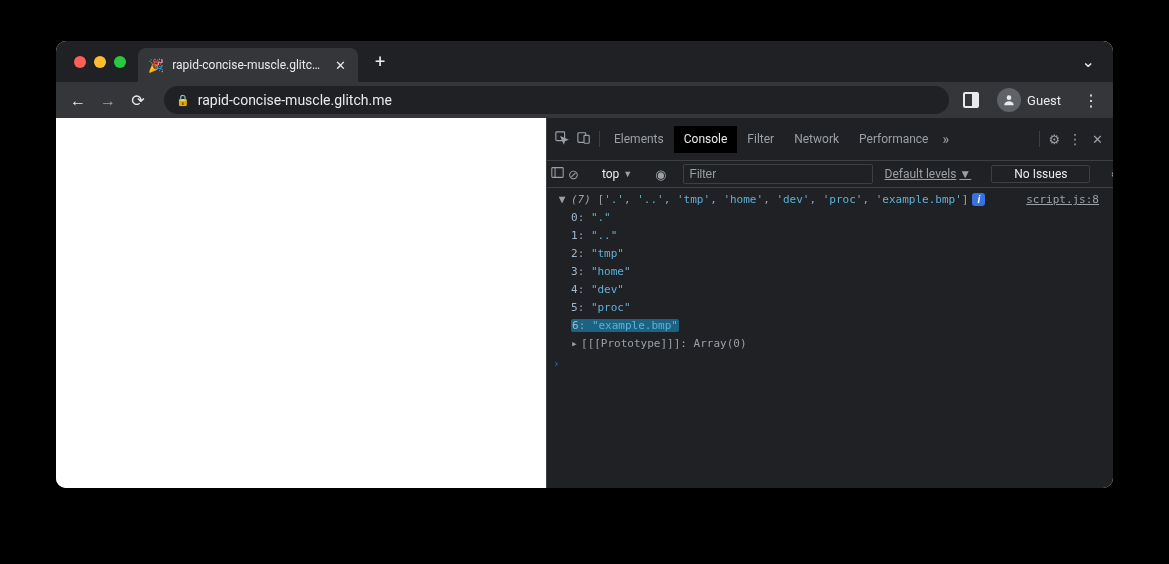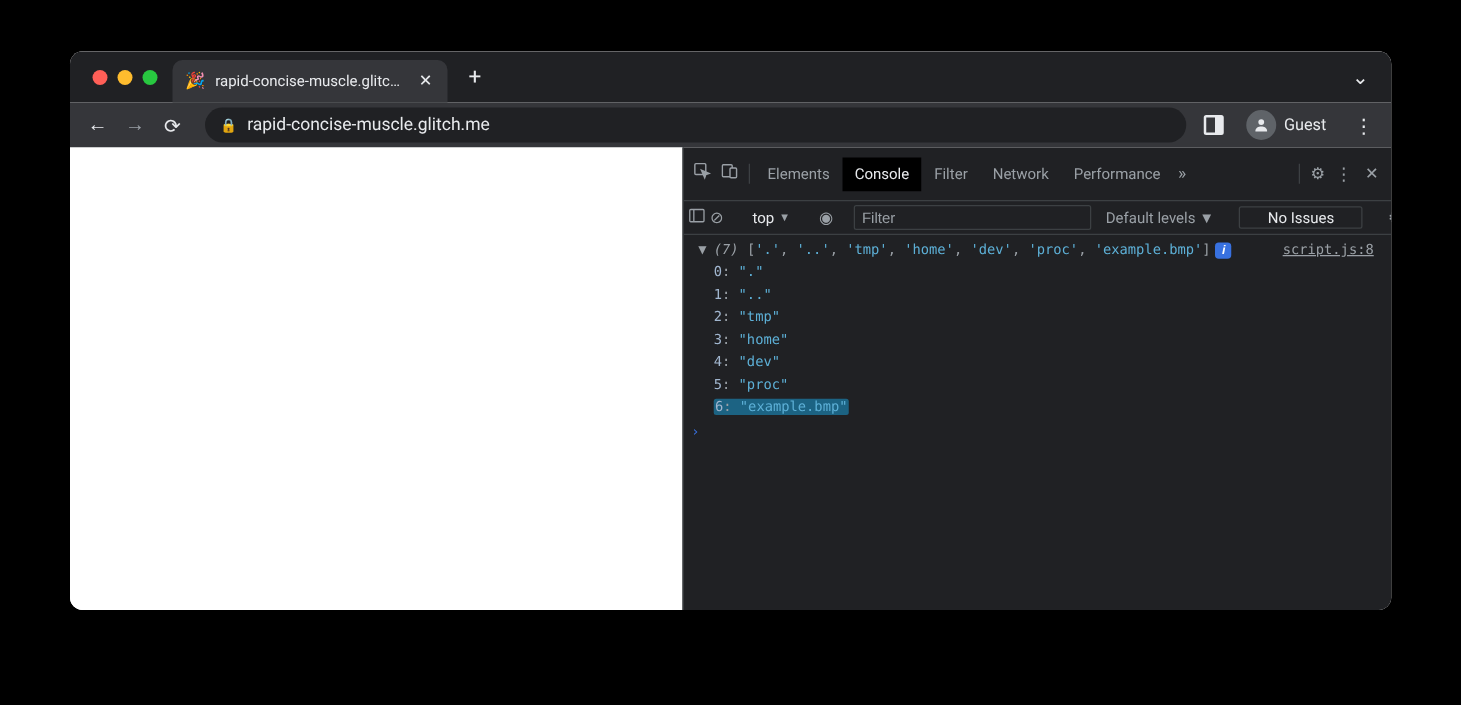--- a/index.html
+++ b/index.html
@@ -171,21 +171,21 @@
     height:20px;
     background:#202124;
     border:1px solid #3c4043;
     border-radius:2px;
     padding:0 6px;
     color:#9aa0a6;
     font-size:12px;
     outline:none;
   }
   .filter::placeholder{color:#9aa0a6;}
-  .levels{color:#9aa0a6;display:flex;align-items:center;gap:3px;cursor:pointer;padding:0 4px;white-space:nowrap;}
+  .levels{color:#9aa0a6;display:flex;align-items:center;gap:3px;cursor:pointer;padding:0 4px;white-space:nowrap;text-decoration:underline;}
   .issues{border:1px solid #3c4043;padding:1px 22px;border-radius:2px;color:#e8eaed;cursor:pointer;white-space:nowrap;}
   .console {
     flex:1;
     font-family: Menlo, Consolas, monospace;
     font-size:11px;
     line-height:16px;
     padding: 3px 0;
     overflow:auto;
   }
   .row {
@@ -328,17 +328,20 @@
             <div class="row entry">
               <div class="msg"><span class="key">4</span><span class="dim">: </span><span class="str">"dev"</span></div>
             </div>
             <div class="row entry">
               <div class="msg"><span class="key">5</span><span class="dim">: </span><span class="str">"proc"</span></div>
             </div>
             <div class="row entry">
               <div class="msg"><span class="hl"><span class="key">6</span><span class="dim">: </span><span class="str">"example.bmp"</span></span></div>
             </div>
           </div>
+        <div class="row entry">
+          <div class="msg"><span class="tri-ic">▸</span><span class="dim">[</span><span class="dim">[[Prototype]]</span><span class="dim">]: </span><span class="dim">Array(0)</span></div>
+        </div>
         <div class="prompt-row">›</div>
       </div>
     </div>
   </div>
 </div>
 
 </body></html>

